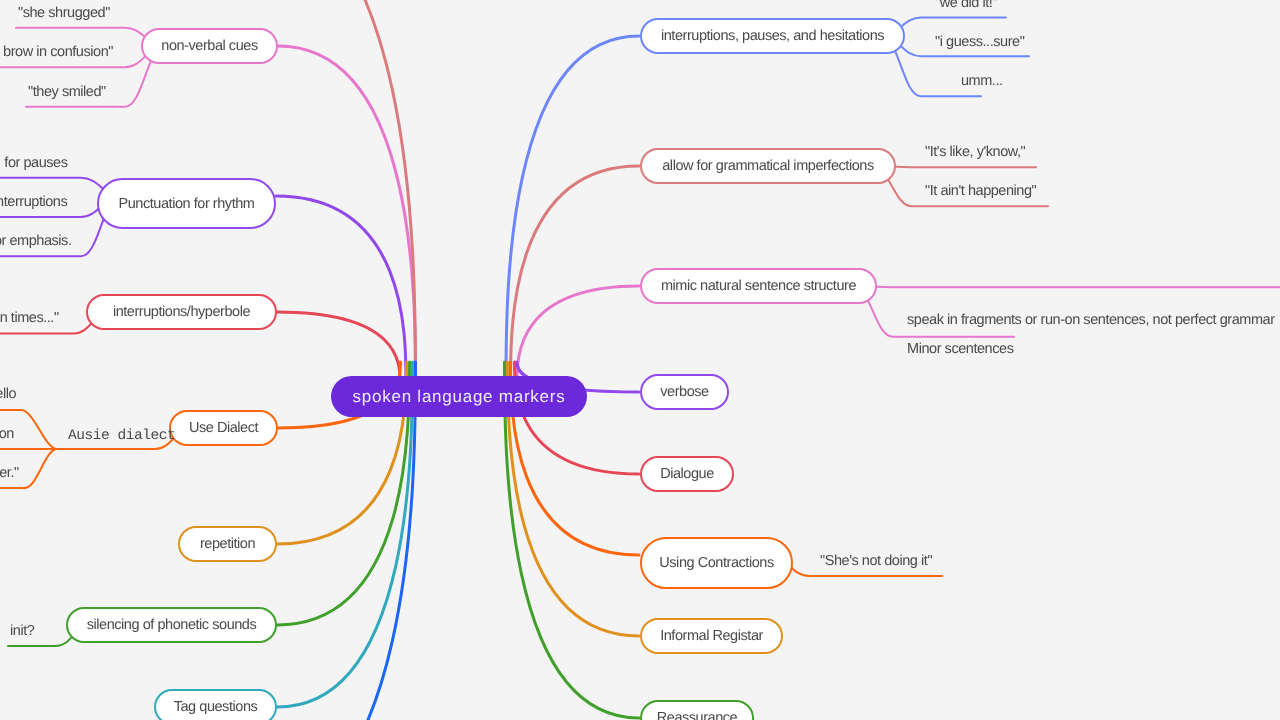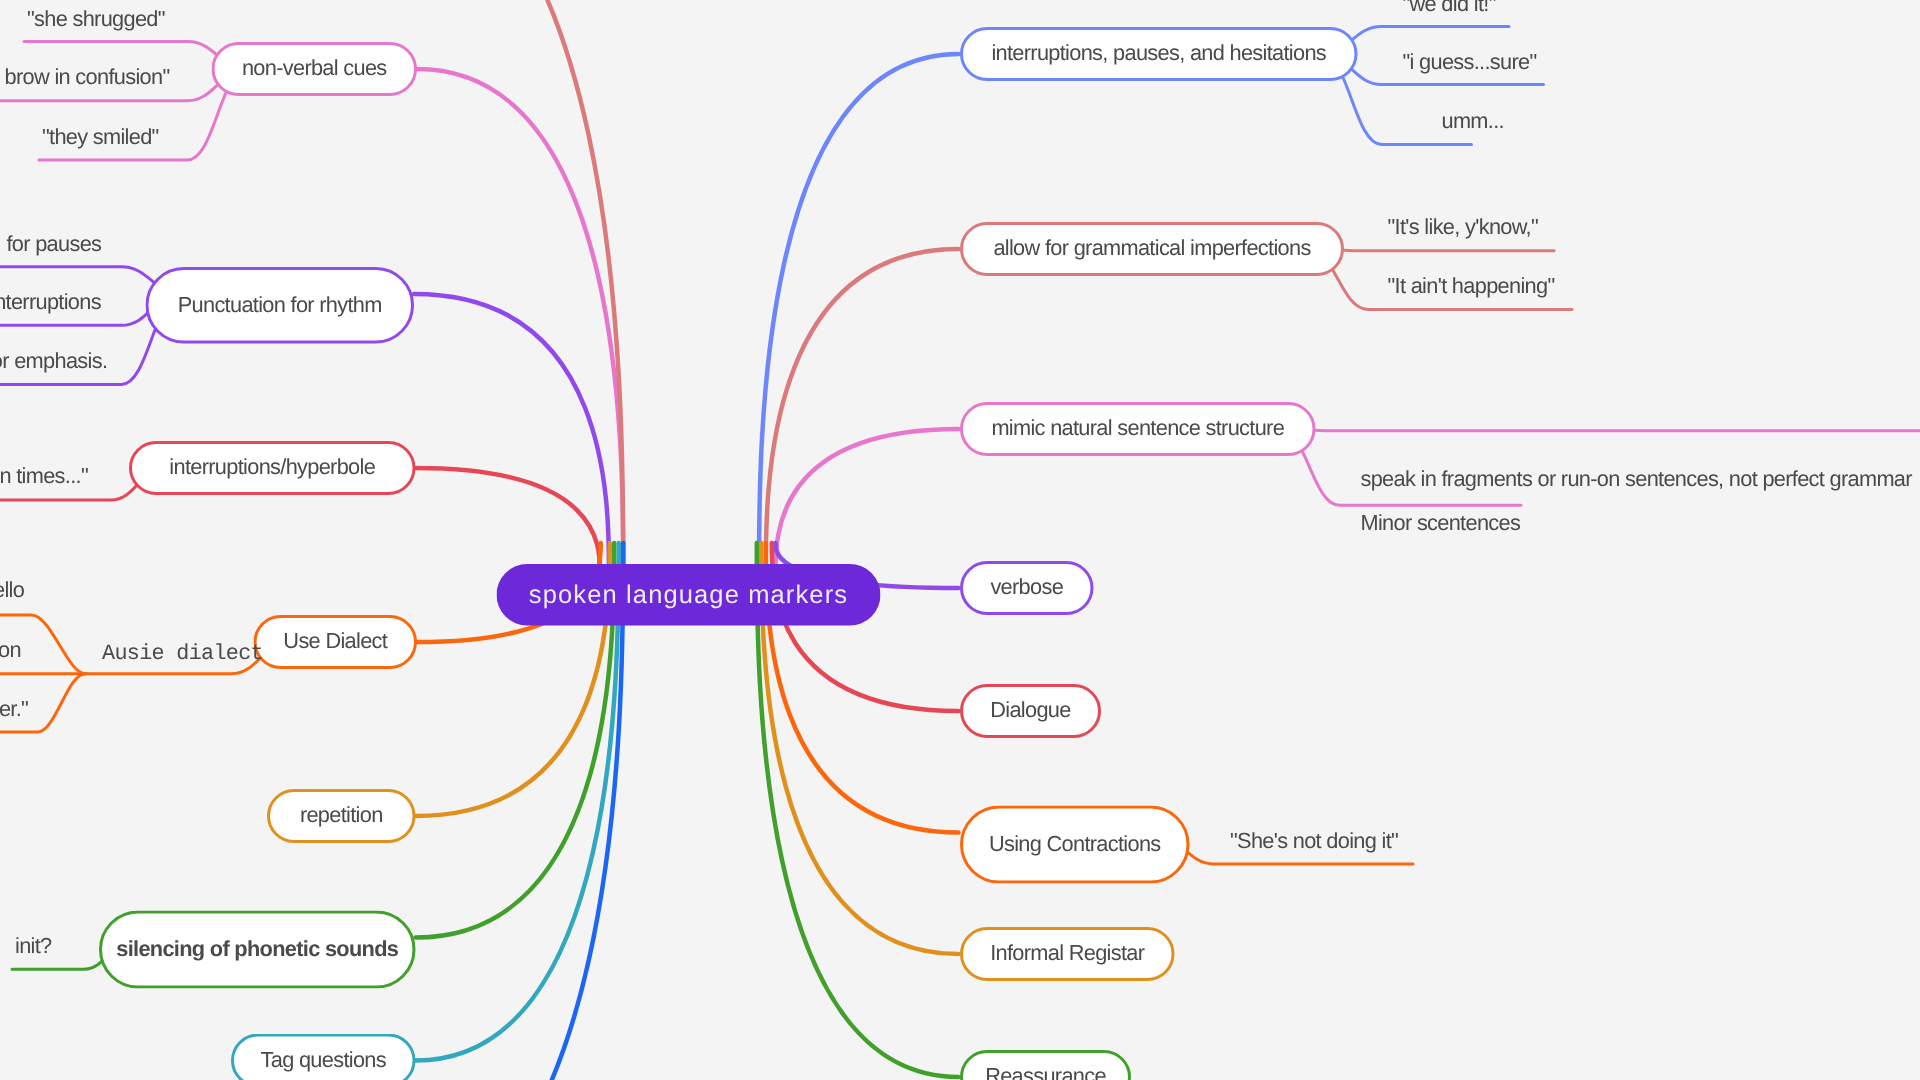--- a/index.html
+++ b/index.html
@@ -71,21 +71,21 @@
       </div>
       <div class="node" style="left: 86px; top: 294px; width: 191px; height: 36px; border-color: rgb(229, 71, 86);">
         <span>interruptions/hyperbole</span>
       </div>
       <div class="node" style="left: 169px; top: 410px; width: 109px; height: 36px; border-color: rgb(252, 102, 12);">
         <span>Use Dialect</span>
       </div>
       <div class="node" style="left: 178px; top: 526px; width: 99px; height: 36px; border-color: rgb(224, 144, 29);">
         <span>repetition</span>
       </div>
-      <div class="node" style="left: 66px; top: 607px; width: 211px; height: 52px; border-color: rgb(64, 160, 43); font-weight: bold;">
+      <div class="node" style="left: 66px; top: 607px; width: 211px; height: 36px; border-color: rgb(64, 160, 43);">
         <span>silencing of phonetic sounds</span>
       </div>
       <div class="node" style="left: 154px; top: 689px; width: 123px; height: 36px; border-color: rgb(49, 168, 189);">
         <span>Tag questions</span>
       </div>
       <div class="node" style="left: 640px; top: 18px; width: 265px; height: 36px; border-color: rgb(109, 134, 251);">
         <span>interruptions, pauses, and hesitations</span>
       </div>
       <div class="node" style="left: 640px; top: 148px; width: 256px; height: 36px; border-color: rgb(218, 122, 122);">
         <span>allow for grammatical imperfections</span>

